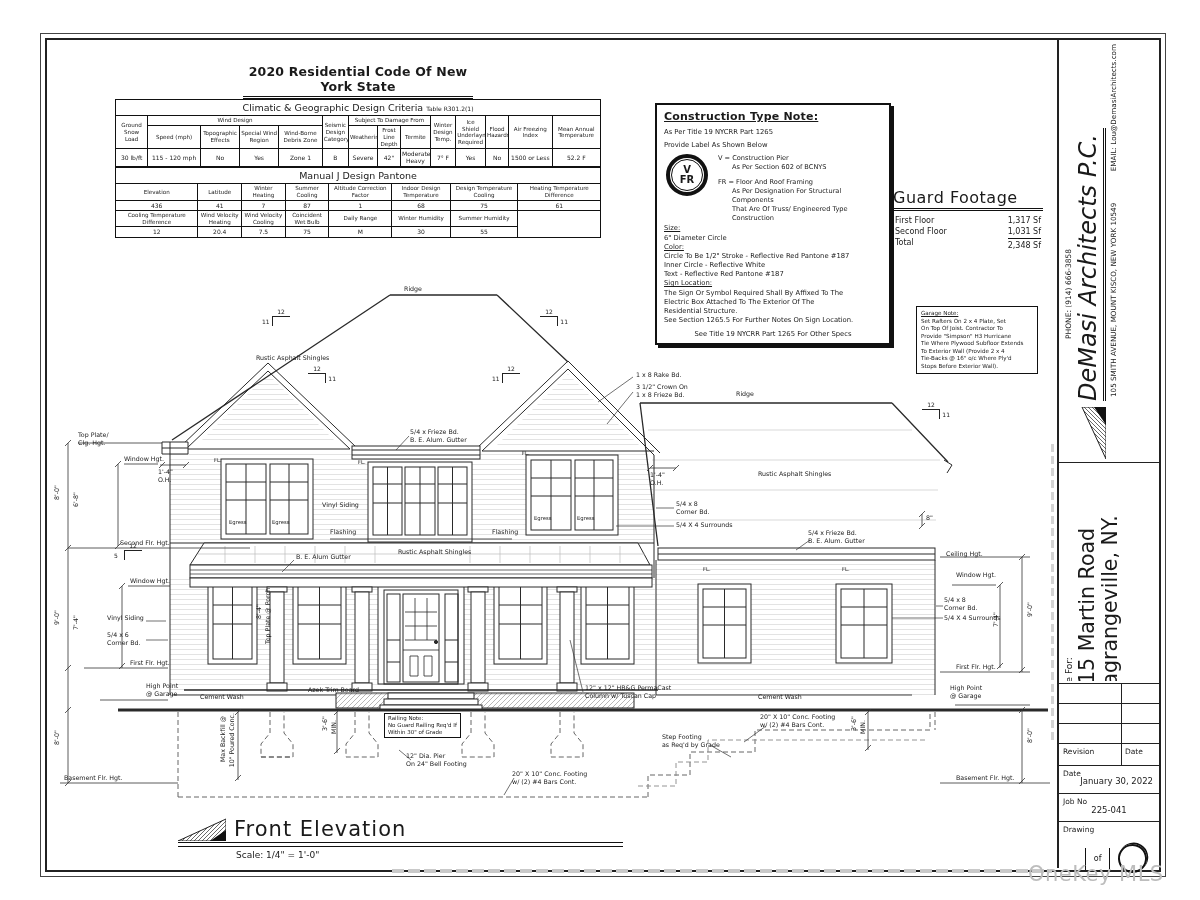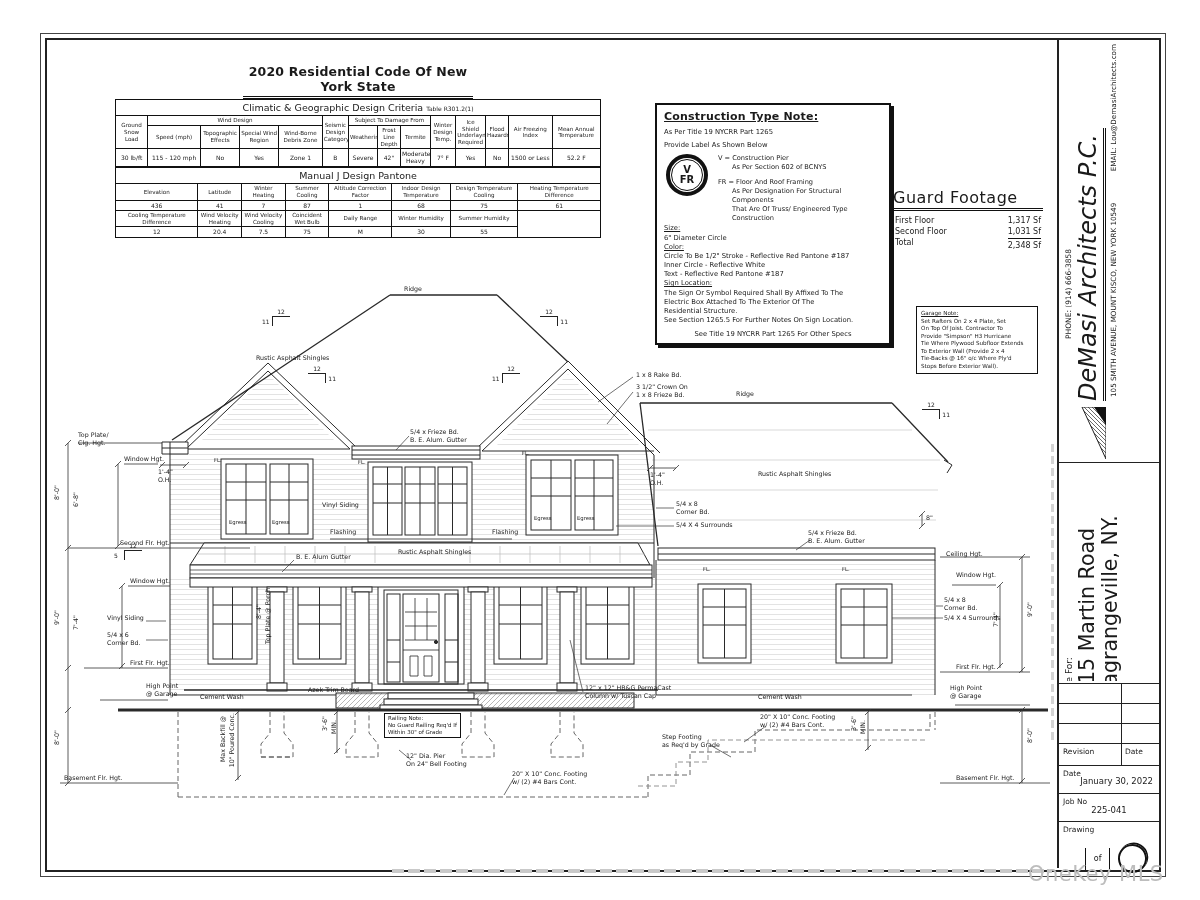--- a/index.html
+++ b/index.html
@@ -618,17 +618,28 @@
       <span class="cell-l">Drawing</span>
       <span class="ofline">
         <span class="tick-v"></span>
         <span>of</span>
         <span class="tick-v"></span>
         <span id="sheet-oval"></span>
       </span>
     </div>
   </div>
 
+  <div id="fe" class="abs">
+    <div class="row1">
+      <svg width="48" height="24" viewBox="0 0 48 24">
+        <polygon points="0,24 48,24 48,2" fill="url(#lh)" stroke="#222" stroke-width="1"></polygon>
+        <polygon points="32,24 48,24 48,13" fill="#111"></polygon>
+      </svg>
+      <span class="fe-text">Front Elevation</span>
+    </div>
+    <div class="rule"></div>
+    <div class="scale">Scale: 1/4" = 1'-0"</div>
+  </div>
 
   <div id="fineprint" class="abs"></div>
   <div id="sideprint" class="abs"></div>
   <div id="watermark" class="abs">OneKey MLS</div>
 </div>
 
 </body></html>

